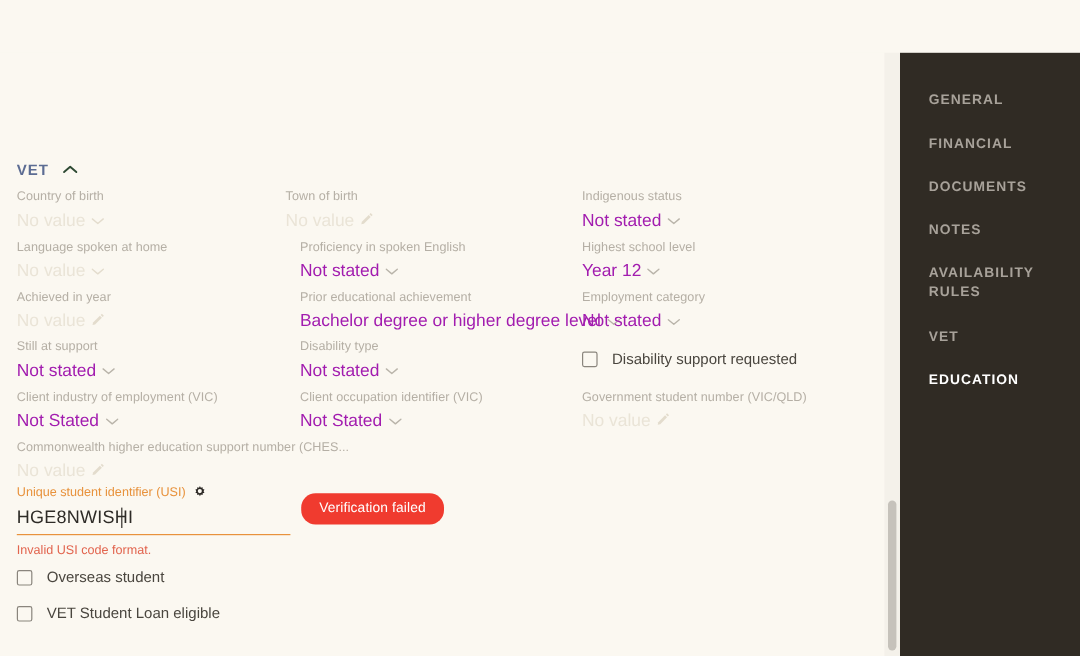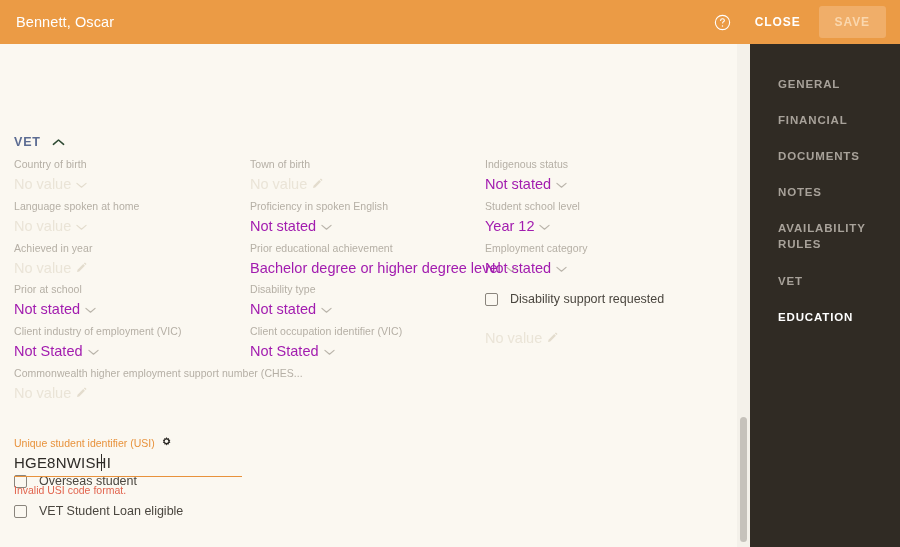--- a/index.html
+++ b/index.html
@@ -86,25 +86,24 @@
     background: #302B24;
     box-sizing: border-box;
     padding: 22px 0 0 0;
     z-index: 20;
   }
   .sidebar-item {
     color: #A8A29A;
     font-size: 11.5px;
     font-weight: bold;
     letter-spacing: 0.85px;
-    padding: 10px 0 10px 8px;
+    padding: 10px 0 10px 24px;
     line-height: 1.4;
     cursor: pointer;
     user-select: none;
-    margin-left: 20px;
   }
   .sidebar-item.active {
     color: #FFFFFF;
   }
 
   
   #content {
     position: absolute;
     left: 0; top: 44px;
     width: 750px;
@@ -188,27 +187,26 @@
 
   
   #usi-field {
     position: absolute;
     left: 14px;
     top: 360px;
     width: 228px;
   }
   #usi-label {
     display: flex;
-    align-items: flex-end;
+    align-items: flex-start;
     gap: 6px;
     color: #E8923C;
     font-size: 10.5px;
     line-height: 13px;
     white-space: nowrap;
-    margin-top: 32px;
   }
   #usi-gear { display:block; }
   #usi-input-wrap {
     margin-top: 3px;
     border-bottom: 1.6px solid #E8923C;
     padding-bottom: 4px;
     position: relative;
   }
   #usi-input {
     border: none;
@@ -270,35 +268,20 @@
     background: #C6C2BB;
     border-radius: 4px;
     cursor: pointer;
   }
 </style>
 </head>
 <body>
 
 <div id="app">
 
-  <div id="topbar">
-    <div id="topbar-title">Bennett, Oscar</div>
-    <div id="topbar-spacer"></div>
-    <div class="topbar-actions">
-      <div id="help-icon">
-        <svg width="17" height="17" viewBox="0 0 20 20" fill="none">
-          <circle cx="10" cy="10" r="8.4" stroke="#FFFFFF" stroke-width="1.3"></circle>
-          <path d="M7.8 7.6c0-1.2 1-2 2.2-2s2.2 0.8 2.2 1.9c0 1.5-2 1.6-2 3.1" stroke="#FFFFFF" stroke-width="1.3" stroke-linecap="round" fill="none"></path>
-          <circle cx="10" cy="14.2" r="0.85" fill="#FFFFFF"></circle>
-        </svg>
-      </div>
-      <button id="close-button">CLOSE</button>
-      <button id="save-button">SAVE</button>
-    </div>
-  </div>
 
   <div id="content">
     <div id="content-inner">
 
       <div class="section-header" style="left:14px; top:89px;">
         <span class="sh-label">VET</span>
         <span class="chev-sec">
           <svg width="13" height="9" viewBox="0 0 14 9" fill="none">
             <path d="M1.5 6.5L7 1.8L12.5 6.5" stroke="#2E4A33" stroke-width="1.7" stroke-linecap="round" stroke-linejoin="round"></path>
           </svg>
@@ -308,21 +291,21 @@
       <div id="field-host">
           <div class="field" style="left: 14px; top: 114px;">
             <div class="field-label">Country of birth</div>
             <div class="field-value empty">
               <span>No value</span>
               <span class="chev-val" style="color: rgb(227, 220, 205);"><svg width="11" height="7" viewBox="0 0 12 7" fill="none">
                   <path d="M1 1.2L6 5.4L11 1.2" stroke="currentColor" stroke-width="1.25" stroke-linecap="round" stroke-linejoin="round"></path>
                 </svg></span>
             </div>
           </div>
-          <div class="field" style="left: 250px; top: 114px;">
+          <div class="field" style="left: 238px; top: 114px;">
             <div class="field-label">Town of birth</div>
             <div class="field-value empty">
               <span>No value</span>
               <span class="pencil" style="color: rgb(227, 220, 205);"><svg width="11" height="11" viewBox="0 0 12 12" fill="none">
                   <path d="M1.2 10.8l0.5-2.3 6.2-6.2 1.8 1.8-6.2 6.2z" fill="currentColor"></path>
                   <path d="M8.6 1.6l1.1-1.1 1.8 1.8-1.1 1.1z" fill="currentColor"></path>
                 </svg></span>
             </div>
           </div>
           <div class="field" style="left: 485px; top: 114px;">
@@ -346,21 +329,21 @@
           <div class="field" style="left: 250px; top: 156px;">
             <div class="field-label">Proficiency in spoken English</div>
             <div class="field-value">
               <span>Not stated</span>
               <span class="chev-val" style="color: rgb(185, 180, 170);"><svg width="11" height="7" viewBox="0 0 12 7" fill="none">
                   <path d="M1 1.2L6 5.4L11 1.2" stroke="currentColor" stroke-width="1.25" stroke-linecap="round" stroke-linejoin="round"></path>
                 </svg></span>
             </div>
           </div>
           <div class="field" style="left: 485px; top: 156px;">
-            <div class="field-label">Student school level</div>
+            <div class="field-label">Highest school level</div>
             <div class="field-value">
               <span>Year 12</span>
               <span class="chev-val" style="color: rgb(185, 180, 170);"><svg width="11" height="7" viewBox="0 0 12 7" fill="none">
                   <path d="M1 1.2L6 5.4L11 1.2" stroke="currentColor" stroke-width="1.25" stroke-linecap="round" stroke-linejoin="round"></path>
                 </svg></span>
             </div>
           </div>
           <div class="field" style="left: 14px; top: 198px;">
             <div class="field-label">Achieved in year</div>
             <div class="field-value empty">
@@ -383,21 +366,21 @@
           <div class="field" style="left: 485px; top: 198px;">
             <div class="field-label">Employment category</div>
             <div class="field-value">
               <span>Not stated</span>
               <span class="chev-val" style="color: rgb(185, 180, 170);"><svg width="11" height="7" viewBox="0 0 12 7" fill="none">
                   <path d="M1 1.2L6 5.4L11 1.2" stroke="currentColor" stroke-width="1.25" stroke-linecap="round" stroke-linejoin="round"></path>
                 </svg></span>
             </div>
           </div>
           <div class="field" style="left: 14px; top: 239px;">
-            <div class="field-label">Prior at school</div>
+            <div class="field-label">Still at support</div>
             <div class="field-value">
               <span>Not stated</span>
               <span class="chev-val" style="color: rgb(185, 180, 170);"><svg width="11" height="7" viewBox="0 0 12 7" fill="none">
                   <path d="M1 1.2L6 5.4L11 1.2" stroke="currentColor" stroke-width="1.25" stroke-linecap="round" stroke-linejoin="round"></path>
                 </svg></span>
             </div>
           </div>
           <div class="field" style="left: 250px; top: 239px;">
             <div class="field-label">Disability type</div>
             <div class="field-value">
@@ -419,30 +402,31 @@
           <div class="field" style="left: 250px; top: 281px;">
             <div class="field-label">Client occupation identifier (VIC)</div>
             <div class="field-value">
               <span>Not Stated</span>
               <span class="chev-val" style="color: rgb(185, 180, 170);"><svg width="11" height="7" viewBox="0 0 12 7" fill="none">
                   <path d="M1 1.2L6 5.4L11 1.2" stroke="currentColor" stroke-width="1.25" stroke-linecap="round" stroke-linejoin="round"></path>
                 </svg></span>
             </div>
           </div>
           <div class="field" style="left: 485px; top: 281px;">
+            <div class="field-label">Government student number (VIC/QLD)</div>
             <div class="field-value empty">
               <span>No value</span>
               <span class="pencil" style="color: rgb(227, 220, 205);"><svg width="11" height="11" viewBox="0 0 12 12" fill="none">
                   <path d="M1.2 10.8l0.5-2.3 6.2-6.2 1.8 1.8-6.2 6.2z" fill="currentColor"></path>
                   <path d="M8.6 1.6l1.1-1.1 1.8 1.8-1.1 1.1z" fill="currentColor"></path>
                 </svg></span>
             </div>
           </div>
           <div class="field" style="left: 14px; top: 323px;">
-            <div class="field-label">Commonwealth higher employment support number (CHES...</div>
+            <div class="field-label">Commonwealth higher education support number (CHES...</div>
             <div class="field-value empty">
               <span>No value</span>
               <span class="pencil" style="color: rgb(227, 220, 205);"><svg width="11" height="11" viewBox="0 0 12 12" fill="none">
                   <path d="M1.2 10.8l0.5-2.3 6.2-6.2 1.8 1.8-6.2 6.2z" fill="currentColor"></path>
                   <path d="M8.6 1.6l1.1-1.1 1.8 1.8-1.1 1.1z" fill="currentColor"></path>
                 </svg></span>
             </div>
           </div>
         </div>
 
@@ -471,20 +455,21 @@
             </svg>
           </span>
         </div>
         <div id="usi-input-wrap">
           <input id="usi-input" type="text" value="HGE8NWISHI" style="">
           <span id="usi-caret"></span>
         </div>
         <div id="usi-error">Invalid USI code format.</div>
       </div>
 
+      <div id="verification-badge">Verification failed</div>
 
     </div>
   </div>
 
   <div id="scrollbar-track">
     <div id="scrollbar-thumb" style="top: 373px; height: 125px;"></div>
   </div>
 
   <div id="sidebar">
       <div class="sidebar-item"><span>GENERAL</span></div>

